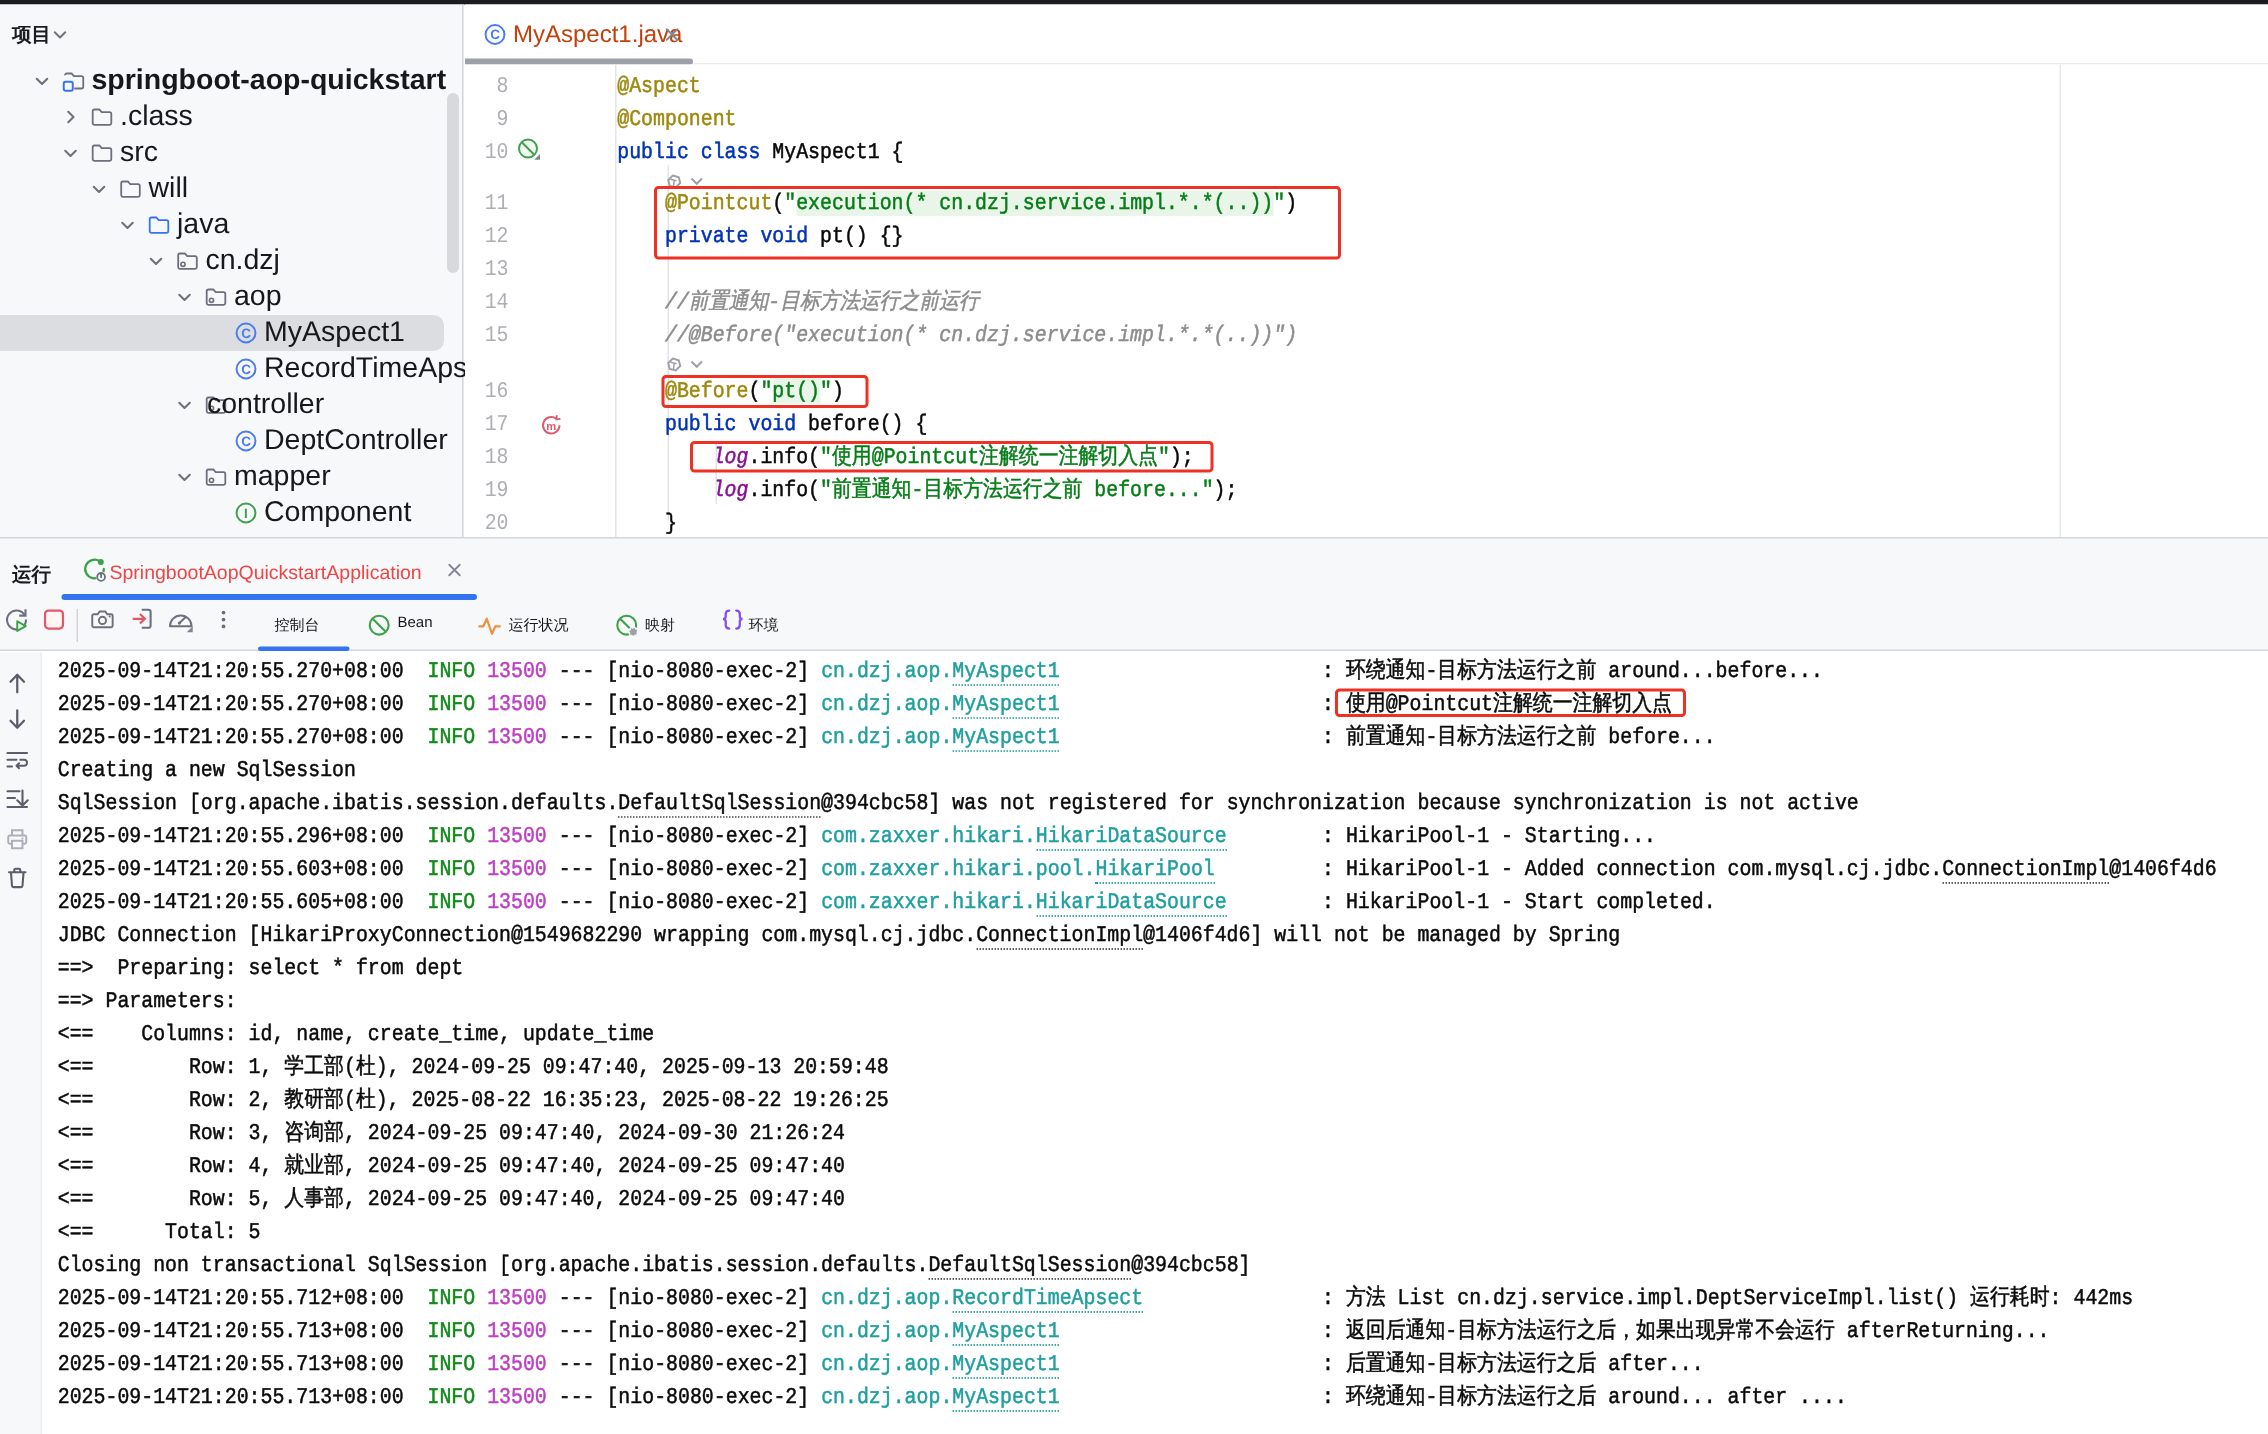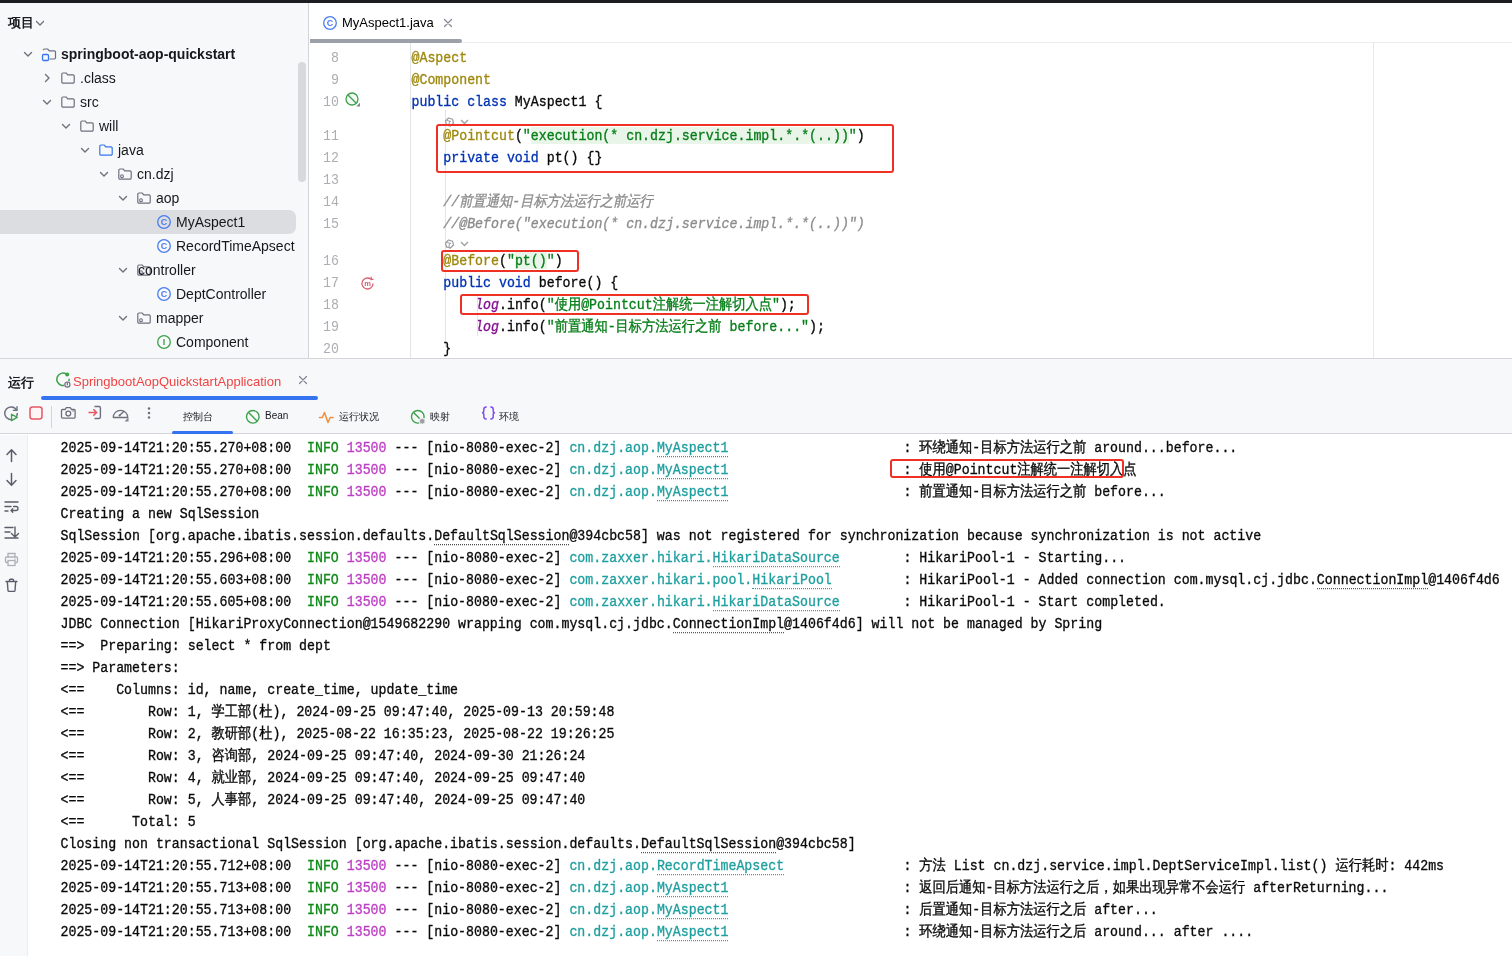--- a/index.html
+++ b/index.html
@@ -1,21 +1,21 @@
 <!DOCTYPE html>
 <html><head><meta charset="utf-8">
 <style>
 * { margin:0; padding:0; box-sizing:border-box; }
 html,body { width:1512px; height:956px; overflow:hidden; background:#FFFFFF;
   font-family:"Liberation Sans", sans-serif; }
 .abs { position:absolute; }
 #topbar { position:absolute; left:0; top:0; width:1512px; height:3px; background:#1B1C20; }
 #proj { position:absolute; left:0; top:3px; width:309px; height:355px; background:#F7F8FA; border-right:1px solid #D3D5DB; }
 #projhdr { position:absolute; left:8px; top:14px; font-size:13px; font-weight:bold; color:#1A1C20; }
-.trow { position:absolute; height:24px; line-height:24px; font-size:14px; color:#16181C; white-space:pre; }
+.trow { position:absolute; height:24px; line-height:24px; font-size:19px; color:#16181C; white-space:pre; }
 .trow.b { font-weight:bold; }
 #sel { position:absolute; left:0; top:210px; width:296px; height:24px; background:#DBDDE0; border-radius:0 7px 7px 0; }
 #pscroll { position:absolute; left:298px; top:62px; width:8px; height:120px; background:#D8D9DD; border-radius:4px; }
 #tabbar { position:absolute; left:310px; top:3px; width:1202px; height:40px; background:#FFFFFF; border-bottom:1px solid #EBECF0; }
 #tabul { position:absolute; left:310px; top:39px; width:152px; height:3.5px; background:#9CA0A8; border-radius:0 3px 3px 0; }
 #editor { position:absolute; left:310px; top:43px; width:1202px; height:315px; background:#FFFFFF; }
 .ln { position:absolute; left:310px; width:29px; text-align:right; color:#ADAEB3; font-family:"Liberation Mono", monospace; font-size:13.25px; line-height:22px; transform:translateY(1.5px) scaleY(1.13); transform-origin:0 13.5px; }
 .codeline { position:absolute; left:411.5px; font-family:"Liberation Mono", monospace; font-size:13.25px; line-height:22px; white-space:pre; color:#080808; -webkit-text-stroke:0.3px; transform:translateY(1.5px) scaleY(1.13); transform-origin:0 13.5px; }
 #gutsep { position:absolute; left:410px; top:43px; width:1px; height:315px; background:#E3E4E8; }
 #marginline { position:absolute; left:1373px; top:43px; width:1px; height:315px; background:#E8E9EC; }
@@ -24,21 +24,21 @@
 .ib { background:#E8F5E8; }
 .redbox { position:absolute; border:2px solid #EE3124; border-radius:3px; }
 .ig { position:absolute; width:1px; background:#E3E4E8; }
 #runbg { position:absolute; left:0; top:358px; width:1512px; height:76px; background:#F7F8FA; border-top:1px solid #D3D5DB; border-bottom:1px solid #D3D5DB; }
 #runttl { position:absolute; left:8px; top:374px; font-size:13px; font-weight:bold; color:#1A1C20; }
 #runtab { position:absolute; left:73px; top:374px; font-size:13px; color:#ef4444; }
 #runul { position:absolute; left:41px; top:396px; width:277px; height:3.5px; background:#3574F0; border-radius:3px; }
 .ttab { position:absolute; top:410px; font-size:10px; color:#16181C; }
 #conul { position:absolute; left:172px; top:430.5px; width:61px; height:3.5px; background:#3574F0; border-radius:3px; }
 #cstrip { position:absolute; left:0; top:435px; width:28px; height:521px; background:#F7F8FA; border-right:1px solid #EBECF0; }
-#clines { position:absolute; left:38.5px; top:435.5px;margin-left:22px; }
+#clines { position:absolute; left:38.5px; top:435.5px; }
 .cl { font-family:"Liberation Mono", monospace; font-size:13.25px; line-height:22px; white-space:pre; color:#0A0A0A; -webkit-text-stroke:0.3px; transform:translateY(1.5px) scaleY(1.13); transform-origin:0 13.5px; }
 .g { color:#0F8A18; } .m { color:#BC3FC4; } .t { color:#1F9F9F; }
 .du { border-bottom:1px dotted #1F9F9F; }
 .dub { border-bottom:1px dotted #4A4A4A; }
 </style></head>
 <body>
 <div id="topbar"></div>
 <div id="proj"></div>
 <div id="projhdr">项目</div>
 <svg class="abs" style="left:33px;top:16px" width="14" height="14" viewBox="0 0 14 14">
@@ -132,21 +132,21 @@
 <div class="trow" style="left:138px;top:258px">controller</div>
 <div class="trow" style="left:176px;top:282px">DeptController</div>
 <div class="trow" style="left:156px;top:306px">mapper</div>
 <div class="trow" style="left:176px;top:330px">Component</div>
 <div id="pscroll"></div>
 <div id="tabbar"></div>
 <svg class="abs" style="left:322px;top:15px" width="16" height="16" viewBox="0 0 16 16">
     <circle cx="8" cy="8" r="6.3" fill="none" stroke="#4A7CF0" stroke-width="1.3"></circle>
     <text x="8" y="11.2" text-anchor="middle" font-family="Liberation Sans" font-size="9" font-weight="bold" fill="#4A7CF0">C</text>
   </svg>
-<div class="abs" style="left:342px;top:15px;font-size:13px;color:#000000">MyAspect1.java</div>
+<div class="abs" style="left:342px;top:15px;font-size:16px;color:#c2410c">MyAspect1.java</div>
 <svg class="abs" style="left:442px;top:17px" width="12" height="12" viewBox="0 0 12 12">
     <path d="M2.5 2.5 L9.5 9.5 M9.5 2.5 L2.5 9.5" stroke="#818594" stroke-width="1.2" stroke-linecap="round"></path>
   </svg>
 <div id="tabul"></div>
 <div id="editor"></div>
 <div id="gutsep"></div>
 <div id="marginline"></div>
 <div class="ig" style="left:444.5px;top:110px;height:237px"></div>
 <div class="ig" style="left:476.5px;top:293.5px;height:42.5px"></div>
 <div class="ln" style="top:45.5px">8</div>

